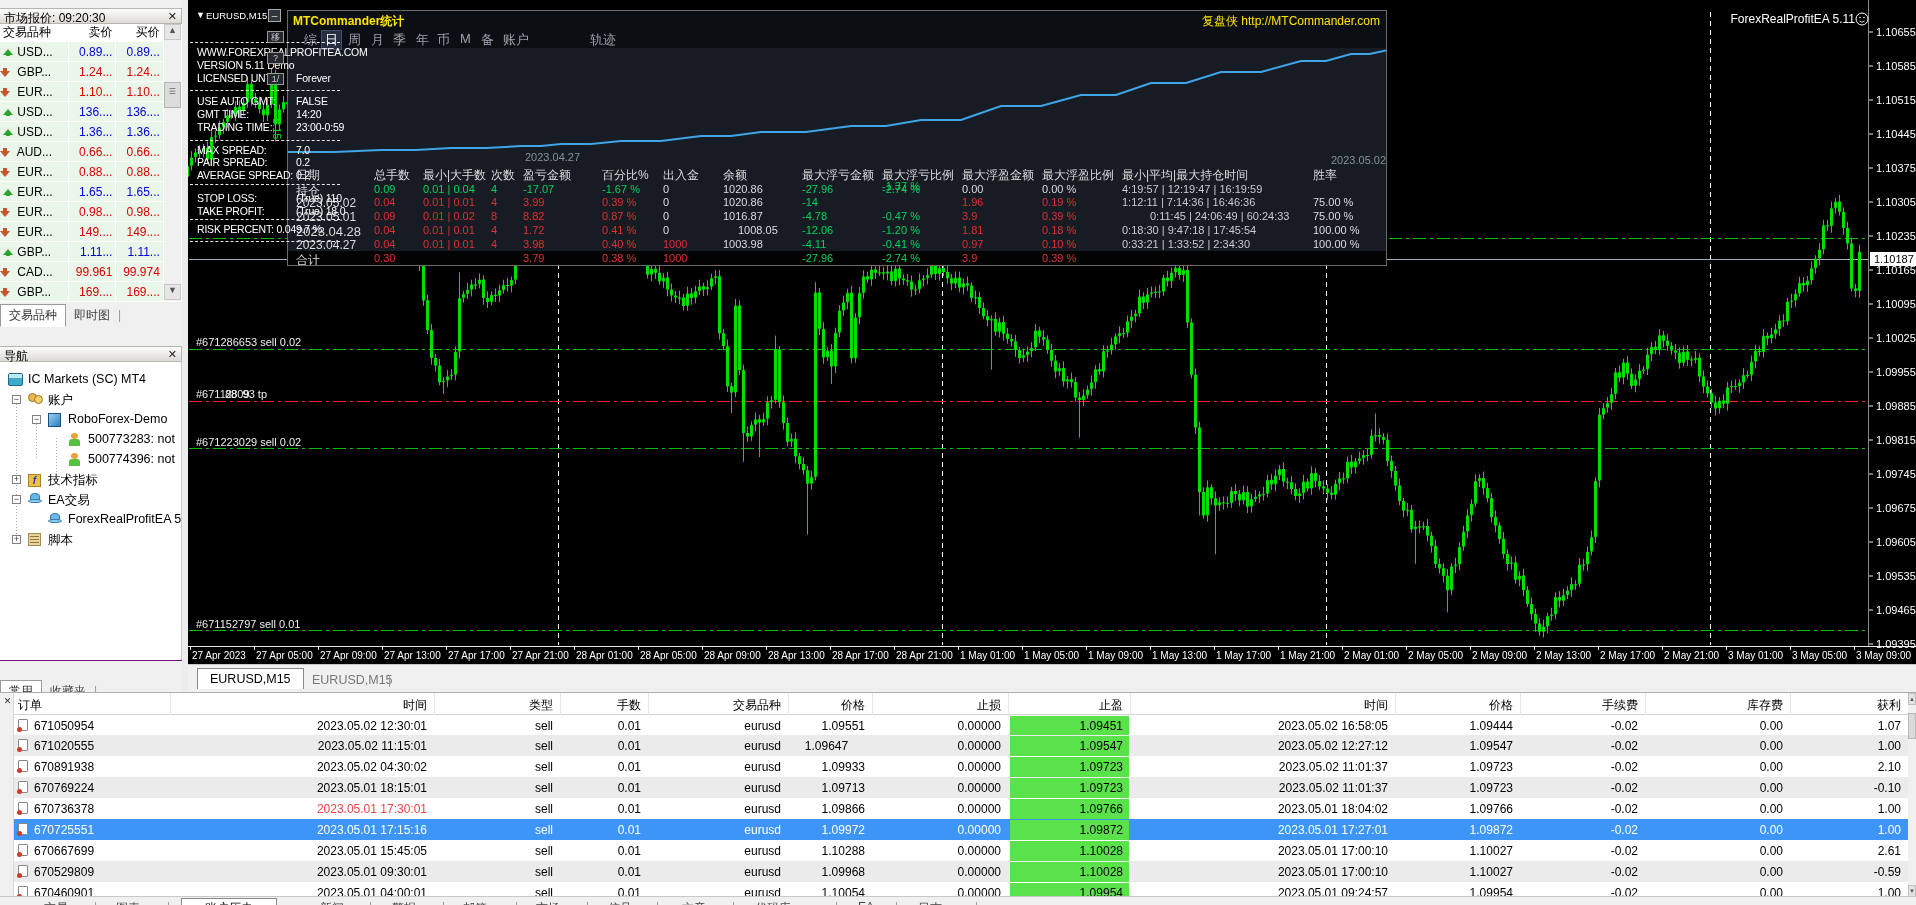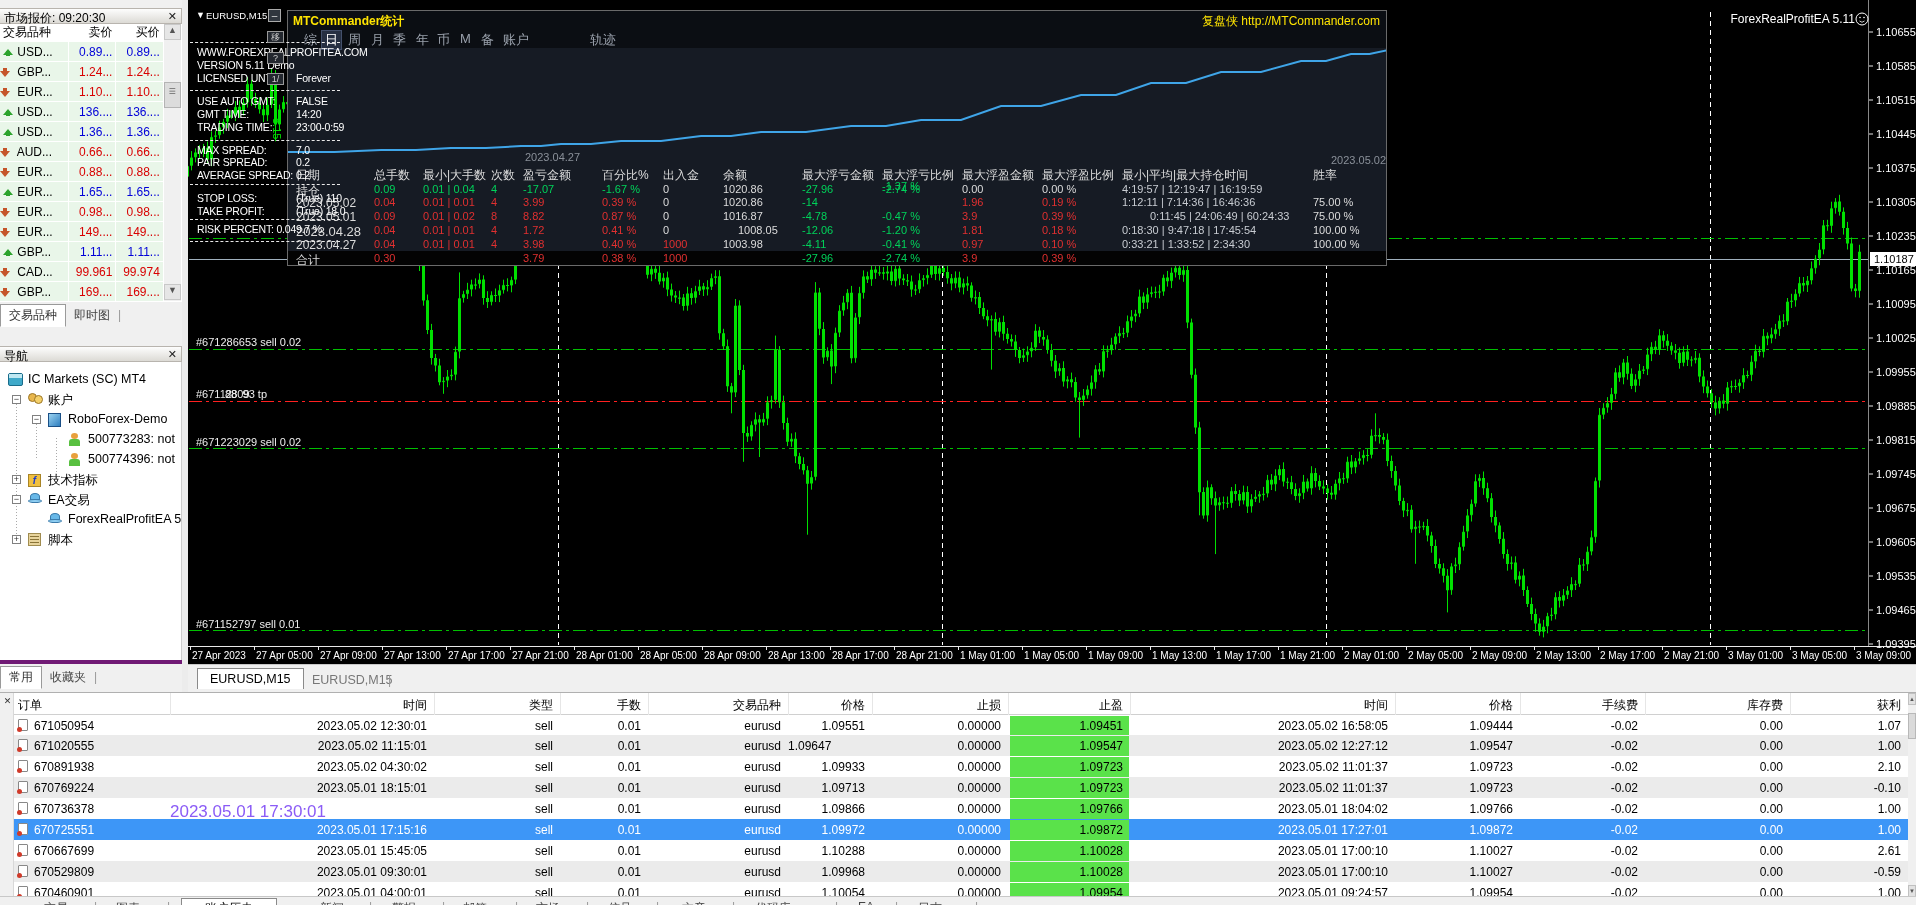--- a/index.html
+++ b/index.html
@@ -152,21 +152,21 @@
 <div style="position:absolute;left:0;top:148px;height:20px;width:182px">
         <span style="position:absolute;left:48px;top:1px"><span style="display:inline-block;width:15px;height:12px;position:relative;top:2px"><span style="position:absolute;left:2px;top:0;width:10px;height:7px;border-radius:50% 50% 0 0;background:#68b8e8;border:1px solid #3a7aaa"></span><span style="position:absolute;left:0;top:6px;width:14px;height:4px;border-radius:50%;background:#8ecef2;border:1px solid #3a7aaa"></span></span></span>
         <span style="position:absolute;left:68px;top:2px;white-space:nowrap">ForexRealProfitEA 5</span>
       </div>
 <div style="position:absolute;left:0;top:168px;height:20px;width:182px">
         <span style="position:absolute;left:12px;top:5px;width:9px;height:9px;border:1px solid #808080;background:#fff;font-size:9px;line-height:7px;text-align:center;color:#333">+</span>
         <span style="position:absolute;left:28px;top:1px"><span style="display:inline-block;width:13px;height:13px;background:#e8d49c;border:1px solid #a08c50;position:relative;top:2px"><span style="display:block;margin:2px 1px;height:1px;background:#8a7438"></span><span style="display:block;margin:2px 1px;height:1px;background:#8a7438"></span><span style="display:block;margin:2px 1px;height:1px;background:#8a7438"></span></span></span>
         <span style="position:absolute;left:48px;top:2px;white-space:nowrap">脚本</span>
       </div>
 </div>
-<div class="tabbar" style="height:26px;padding-top:2px;border-top:4px solid #701a75"><span class="tab-act">常用</span><span class="tab-in">收藏夹</span><span style="color:#999">|</span></div>
+<div class="tabbar" style="height:26px;padding-top:19px;border-top:1px solid #701a75"><span class="tab-act">常用</span><span class="tab-in">收藏夹</span><span style="color:#999">|</span></div>
 </div>
 <div class="abs" style="left:182px;top:0;width:6px;height:692px;background:#ececec"></div>
 <div class="abs" style="left:188px;top:0;width:1728px;height:664px;background:#000"></div>
 <svg class="abs" style="left:188px;top:0" width="1728" height="664" viewBox="188 0 1728 664">
 <line x1="558.5" y1="12" x2="558.5" y2="645" stroke="#ffffff" stroke-width="1" stroke-dasharray="5 4"></line>
 <line x1="942.5" y1="12" x2="942.5" y2="645" stroke="#ffffff" stroke-width="1" stroke-dasharray="5 4"></line>
 <line x1="1326.5" y1="12" x2="1326.5" y2="645" stroke="#ffffff" stroke-width="1" stroke-dasharray="5 4"></line>
 <line x1="1710.5" y1="12" x2="1710.5" y2="645" stroke="#ffffff" stroke-width="1" stroke-dasharray="5 4"></line>
 <line x1="189" y1="238.5" x2="1868" y2="238.5" stroke="#00c000" stroke-width="1" stroke-dasharray="13 4 3 4"></line>
 <line x1="189" y1="349.5" x2="1868" y2="349.5" stroke="#00c000" stroke-width="1" stroke-dasharray="13 4 3 4"></line>
@@ -491,21 +491,21 @@
 <div style="position:absolute;left:1790px;top:26px;width:111px;text-align:right;font-size:12px;color:#000">1.07</div>
 <div style="position:absolute;left:14px;top:42px;width:1894px;height:21px;background:#ebebeb"></div>
 <div style="position:absolute;left:18px;top:46px;width:10px;height:12px;background:#fff;border:1px solid #888;border-radius:1px">
       <span style="position:absolute;left:-2px;bottom:-2px;width:5px;height:5px;background:#d03a2a;border-radius:50%"></span>
     </div>
 <div style="position:absolute;left:34px;top:46px;font-size:12px;color:#000">671020555</div>
 <div style="position:absolute;left:170px;top:46px;width:257px;text-align:right;font-size:12px;color:#000">2023.05.02 11:15:01</div>
 <div style="position:absolute;left:434px;top:46px;width:119px;text-align:right;font-size:12px;color:#000">sell</div>
 <div style="position:absolute;left:560px;top:46px;width:81px;text-align:right;font-size:12px;color:#000">0.01</div>
 <div style="position:absolute;left:648px;top:46px;width:133px;text-align:right;font-size:12px;color:#000">eurusd</div>
-<div style="position:absolute;left:788px;top:46px;width:77px;text-align:left;font-size:12px;color:#000">1.09647</div>
+<div style="position:absolute;left:788px;top:46px;width:77px;text-align:center;font-size:12px;color:#000">1.09647</div>
 <div style="position:absolute;left:872px;top:46px;width:129px;text-align:right;font-size:12px;color:#000">0.00000</div>
 <div style="position:absolute;left:1010px;top:43px;width:119px;height:20px;background:#5ae24a"></div>
 <div style="position:absolute;left:1008px;top:46px;width:115px;text-align:right;font-size:12px;color:#000">1.09547</div>
 <div style="position:absolute;left:1130px;top:46px;width:258px;text-align:right;font-size:12px;color:#000">2023.05.02 12:27:12</div>
 <div style="position:absolute;left:1395px;top:46px;width:118px;text-align:right;font-size:12px;color:#000">1.09547</div>
 <div style="position:absolute;left:1520px;top:46px;width:118px;text-align:right;font-size:12px;color:#000">-0.02</div>
 <div style="position:absolute;left:1645px;top:46px;width:138px;text-align:right;font-size:12px;color:#000">0.00</div>
 <div style="position:absolute;left:1790px;top:46px;width:111px;text-align:right;font-size:12px;color:#000">1.00</div>
 <div style="position:absolute;left:14px;top:63px;width:1894px;height:21px;background:#ffffff"></div>
 <div style="position:absolute;left:18px;top:67px;width:10px;height:12px;background:#fff;border:1px solid #888;border-radius:1px">
@@ -541,21 +541,21 @@
 <div style="position:absolute;left:1130px;top:88px;width:258px;text-align:right;font-size:12px;color:#000">2023.05.02 11:01:37</div>
 <div style="position:absolute;left:1395px;top:88px;width:118px;text-align:right;font-size:12px;color:#000">1.09723</div>
 <div style="position:absolute;left:1520px;top:88px;width:118px;text-align:right;font-size:12px;color:#000">-0.02</div>
 <div style="position:absolute;left:1645px;top:88px;width:138px;text-align:right;font-size:12px;color:#000">0.00</div>
 <div style="position:absolute;left:1790px;top:88px;width:111px;text-align:right;font-size:12px;color:#000">-0.10</div>
 <div style="position:absolute;left:14px;top:105px;width:1894px;height:21px;background:#ffffff"></div>
 <div style="position:absolute;left:18px;top:109px;width:10px;height:12px;background:#fff;border:1px solid #888;border-radius:1px">
       <span style="position:absolute;left:-2px;bottom:-2px;width:5px;height:5px;background:#d03a2a;border-radius:50%"></span>
     </div>
 <div style="position:absolute;left:34px;top:109px;font-size:12px;color:#000">670736378</div>
-<div style="position:absolute;left:170px;top:109px;width:257px;text-align:left;font-size:17px;color:#8b5cf6">2023.05.01 17:30:01</div>
+<div style="position:absolute;left:170px;top:109px;width:257px;text-align:right;font-size:12px;color:#ef4444">2023.05.01 17:30:01</div>
 <div style="position:absolute;left:434px;top:109px;width:119px;text-align:right;font-size:12px;color:#000">sell</div>
 <div style="position:absolute;left:560px;top:109px;width:81px;text-align:right;font-size:12px;color:#000">0.01</div>
 <div style="position:absolute;left:648px;top:109px;width:133px;text-align:right;font-size:12px;color:#000">eurusd</div>
 <div style="position:absolute;left:788px;top:109px;width:77px;text-align:right;font-size:12px;color:#000">1.09866</div>
 <div style="position:absolute;left:872px;top:109px;width:129px;text-align:right;font-size:12px;color:#000">0.00000</div>
 <div style="position:absolute;left:1010px;top:106px;width:119px;height:20px;background:#5ae24a"></div>
 <div style="position:absolute;left:1008px;top:109px;width:115px;text-align:right;font-size:12px;color:#000">1.09766</div>
 <div style="position:absolute;left:1130px;top:109px;width:258px;text-align:right;font-size:12px;color:#000">2023.05.01 18:04:02</div>
 <div style="position:absolute;left:1395px;top:109px;width:118px;text-align:right;font-size:12px;color:#000">1.09766</div>
 <div style="position:absolute;left:1520px;top:109px;width:118px;text-align:right;font-size:12px;color:#000">-0.02</div>

